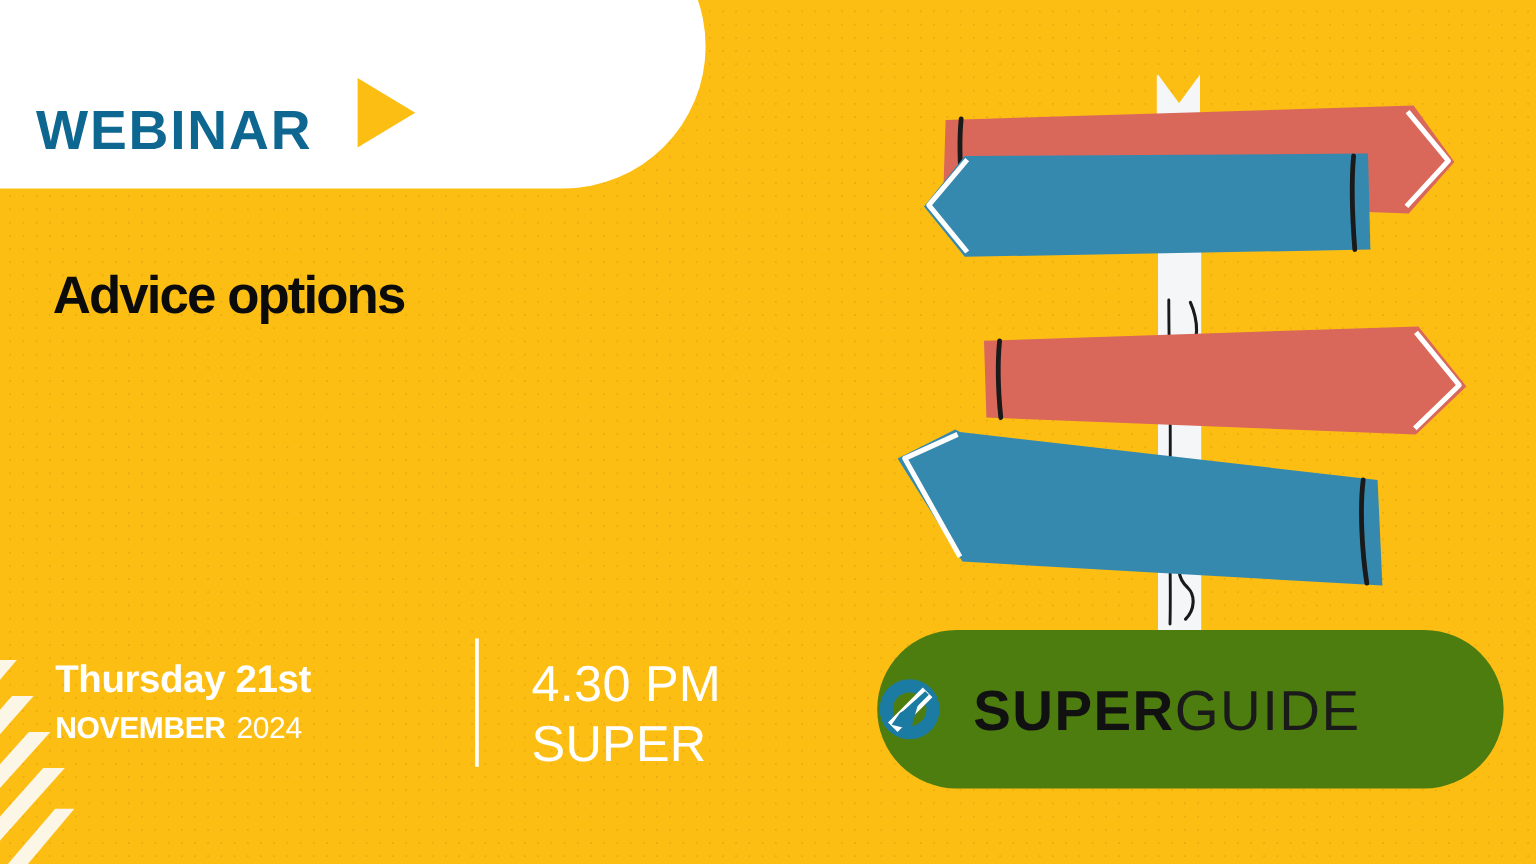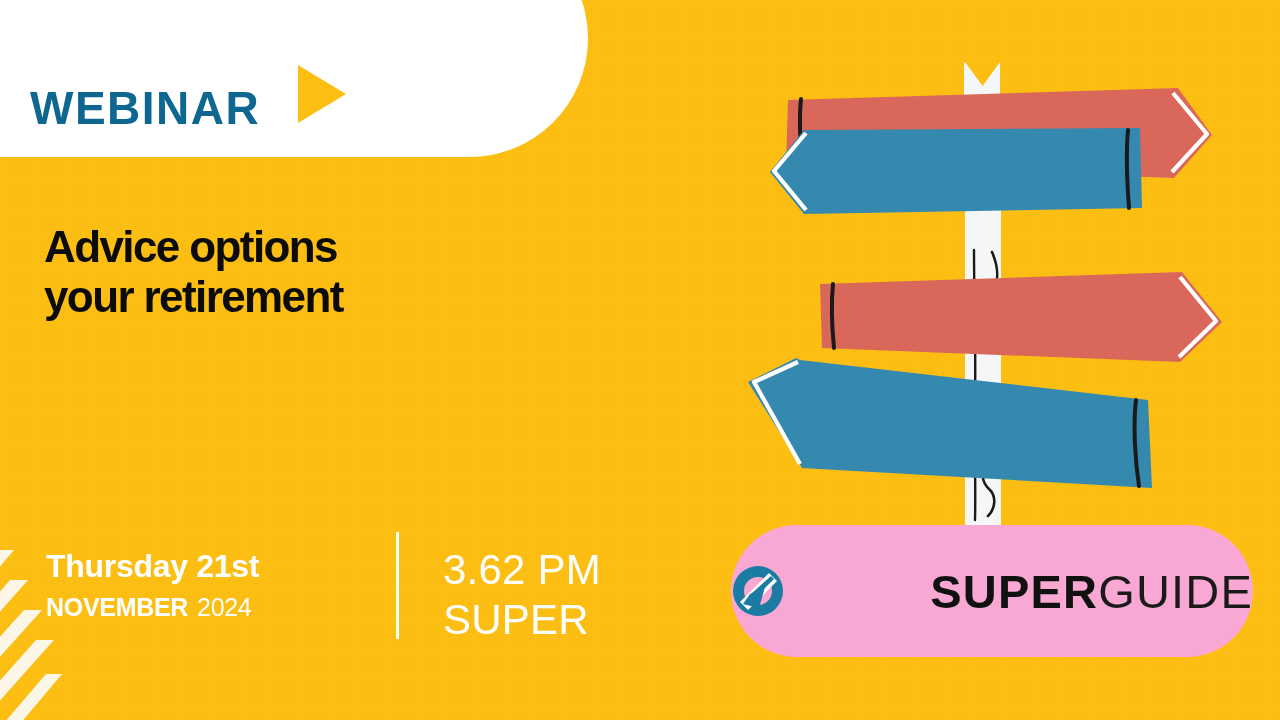--- a/index.html
+++ b/index.html
@@ -149,27 +149,26 @@
   }
   .signpost svg { display: block; }
 
   
   .logo-pill {
     position: absolute;
     left: 731px;
     top: 525px;
     width: 522px;
     height: 132px;
-    background: #f9a8d4;
+    background: #4d7c0f;
     border-radius: 66px;
     z-index: 6;
     display: flex;
     align-items: center;
-    justify-content: space-between;
-    gap: 12px;
+    justify-content: flex-start;
   }
   .logo-mark {
     width: 54px;
     height: 54px;
     margin-right: 26px;
     flex: none;
   }
   .logo-mark svg { display: block; }
   .logo-text {
     font-size: 47px;
@@ -241,33 +240,32 @@
     </svg>
   </div>
 
   <div class="webinar-pill">
     <span class="webinar-label">WEBINAR</span>
     <span class="play-icon"></span>
   </div>
 
   <div class="headline">
     <div>Advice options</div>
-    <div>your retirement</div>
   </div>
 
   <div class="meta">
     <div class="meta-date">
       <div class="date-line1">Thursday 21st</div>
       <div class="date-line2">
         <span class="date-month">NOVEMBER</span><span class="date-year">2024</span>
       </div>
     </div>
     <div class="meta-divider"></div>
     <div class="meta-time">
-      <div>3.62 PM</div>
+      <div>4.30 PM</div>
       <div>SUPER</div>
     </div>
   </div>
 
   <div class="logo-pill">
     <span class="logo-mark">
       <svg width="54" height="54" viewBox="0 0 54 54" aria-hidden="true">
         <path d="M27 2 A25 25 0 1 1 27 52 A25 25 0 1 1 27 2 Z
                  M27 13 A14 14 0 1 0 27 41 A14 14 0 1 0 27 13 Z" fill="#1C7BA3" fill-rule="evenodd"></path>
         <path d="M38 9 L46 17 L17 46 L9 38 Z" fill="#FFFFFF"></path>

